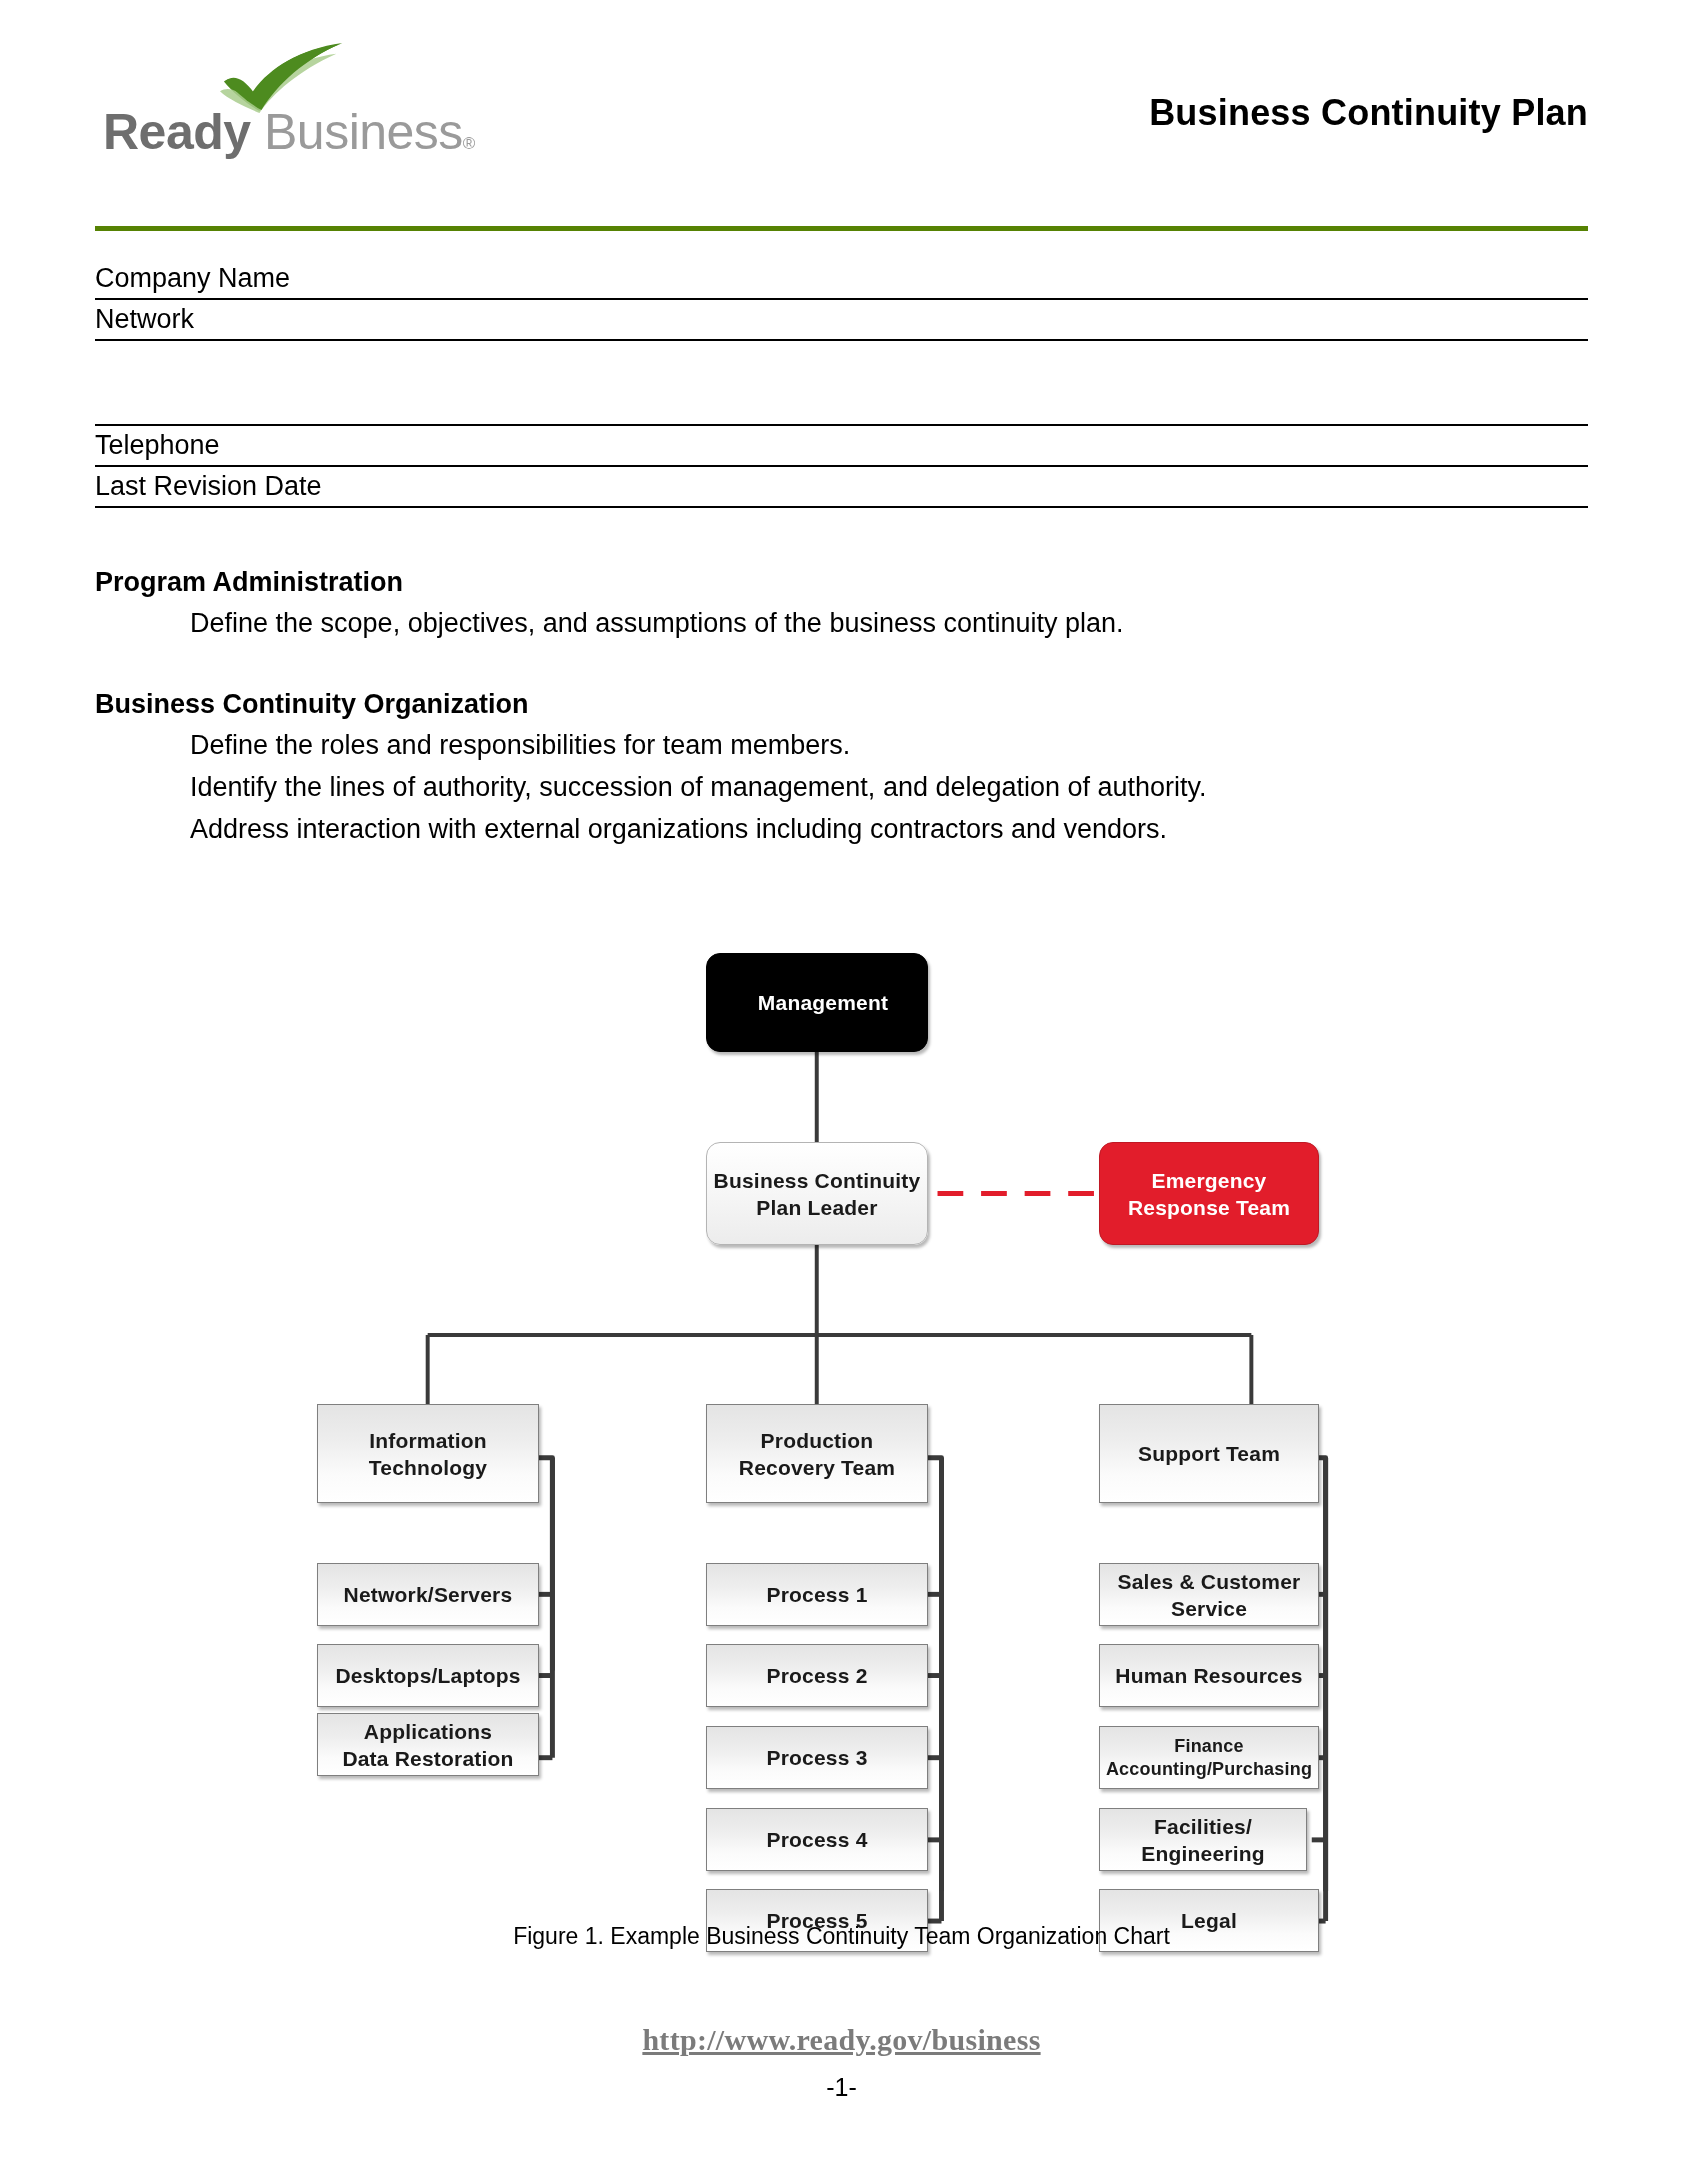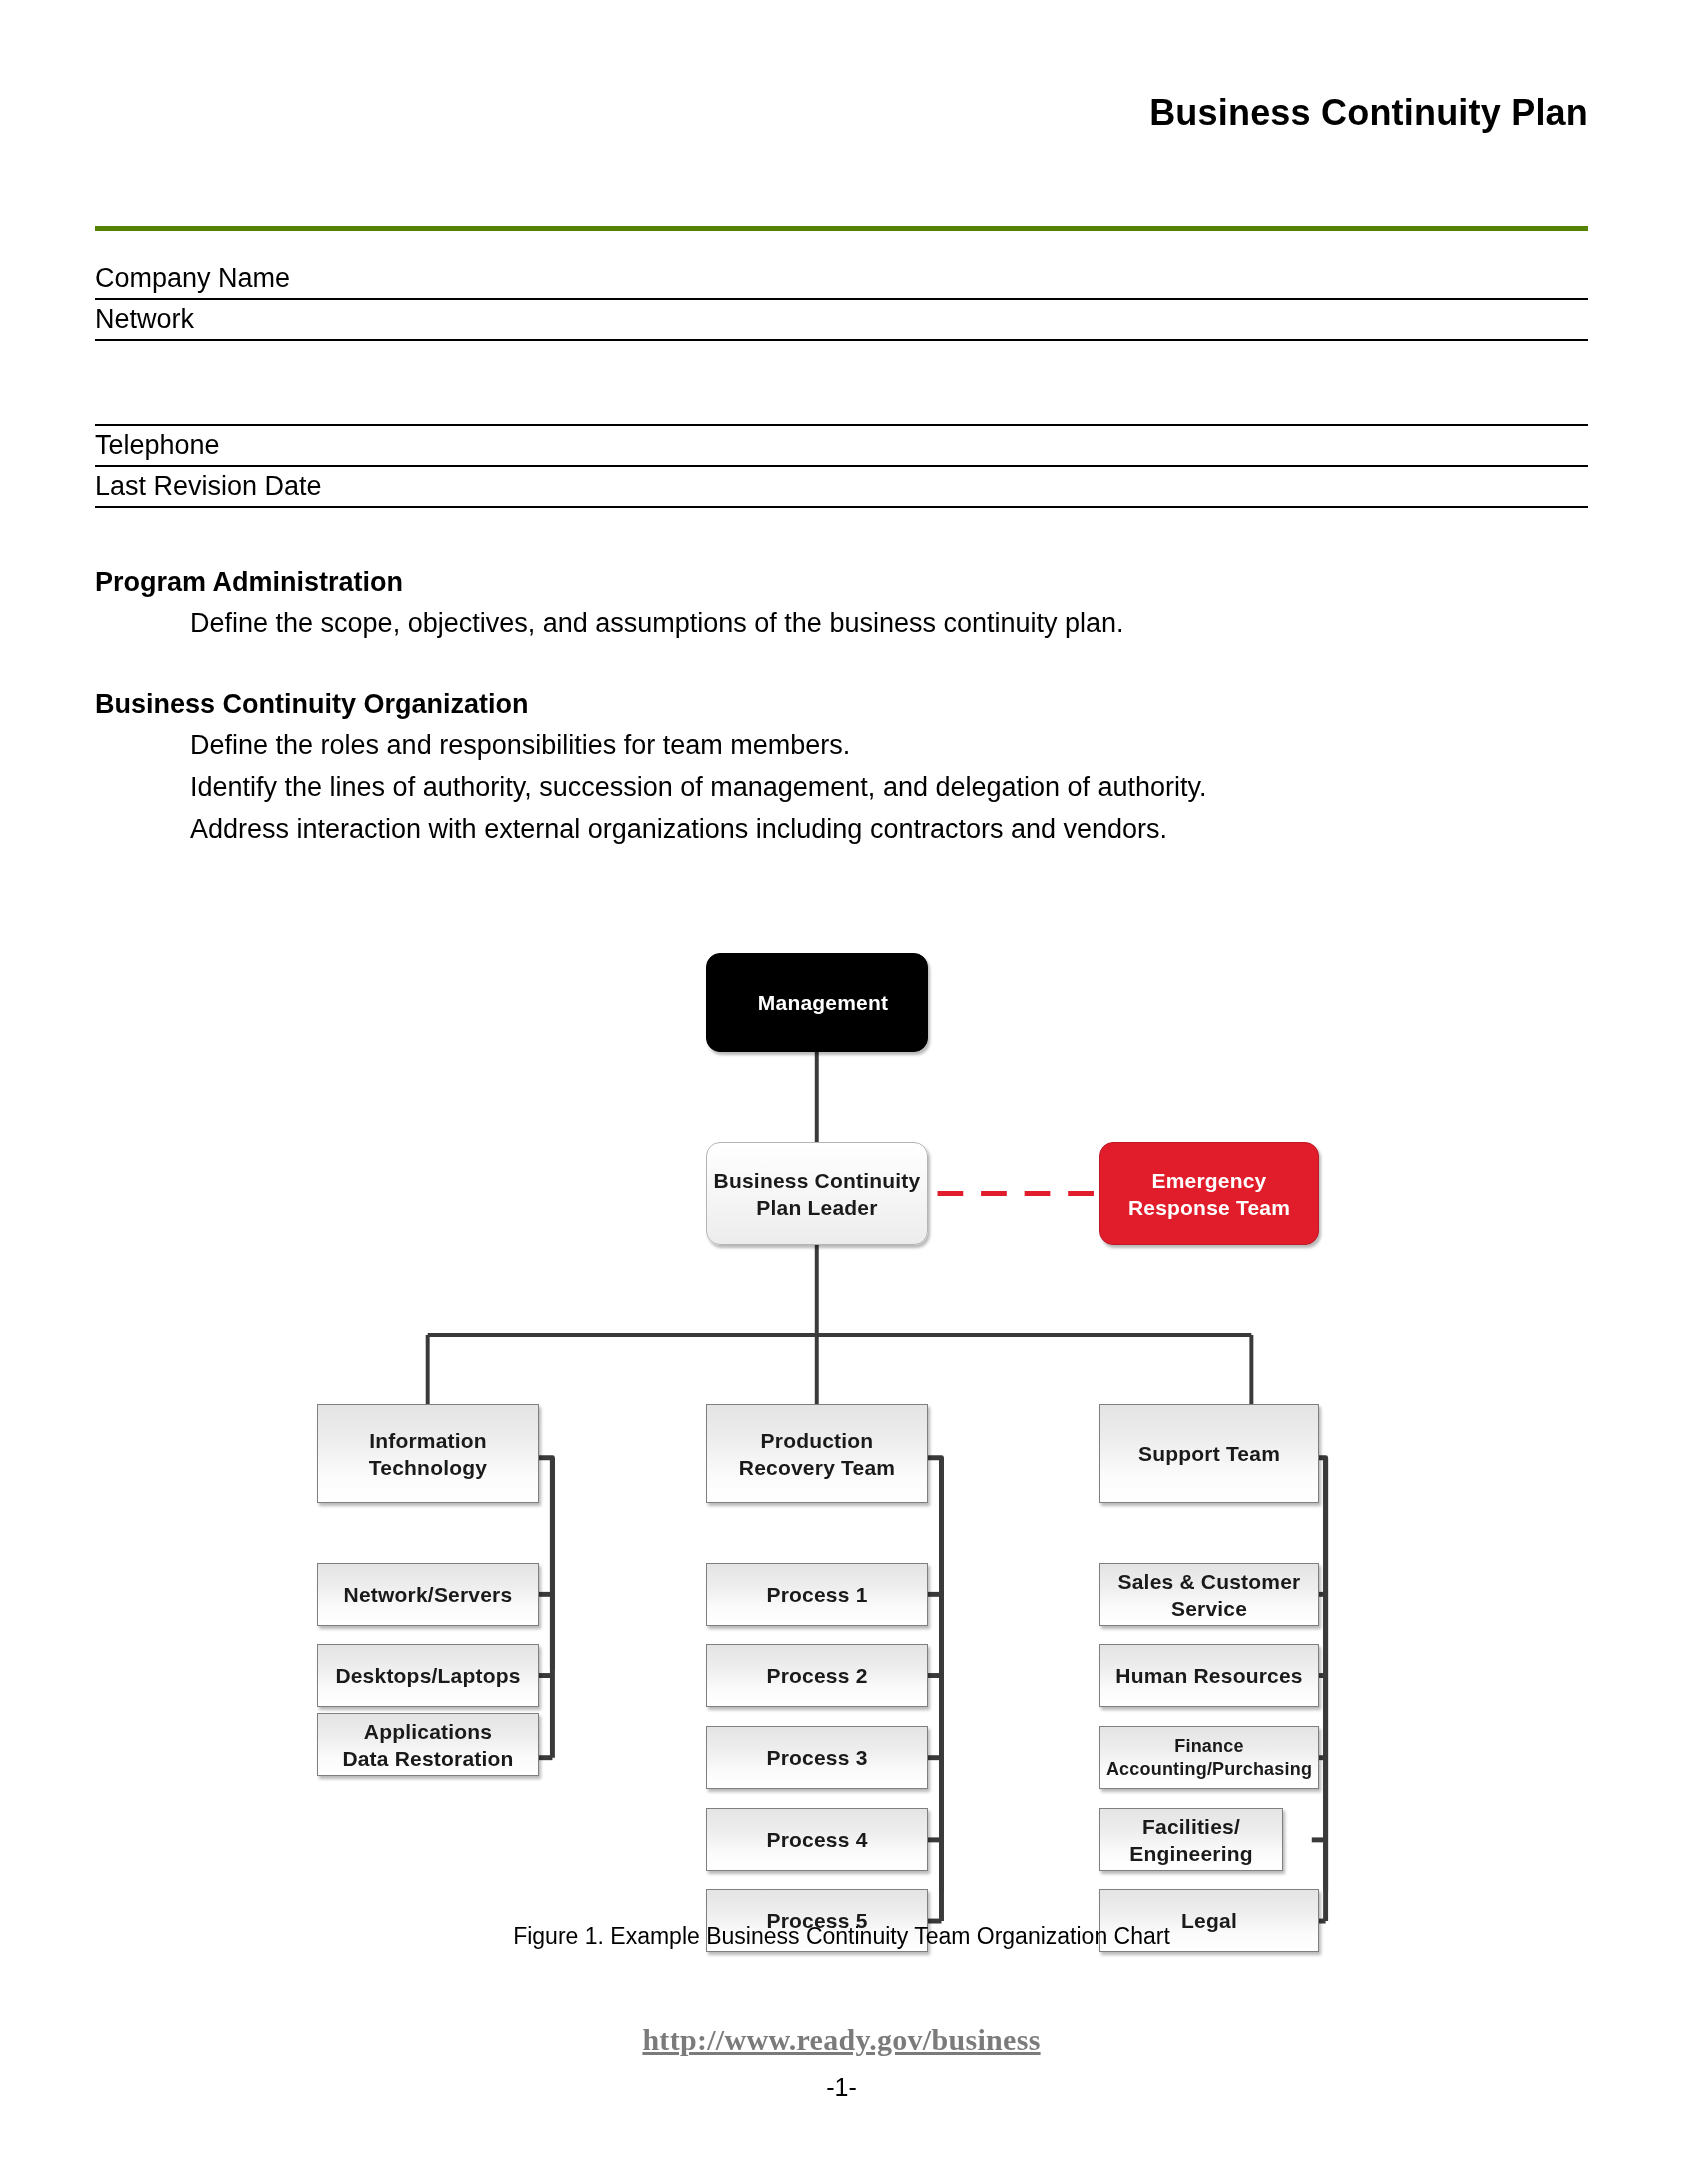--- a/index.html
+++ b/index.html
@@ -210,20 +210,28 @@
     color: #000;
   }
 </style>
 </head>
 <body>
 
 <div class="page">
 
   <div class="header">
 
+    <div class="logo">
+      <svg class="logo-check" viewBox="0 0 180 72">
+        <path d="M22 40 C30 34, 40 38, 50 52 C66 28, 96 8, 140 2 C102 18, 74 44, 58 70 C44 62, 30 50, 22 40 Z" fill="#4d8b1f"></path>
+        <path d="M18 50 C26 45, 36 48, 46 60 C62 38, 92 18, 136 12 C98 29, 72 52, 58 72 C44 66, 26 58, 18 50 Z" fill="#a9cd8d" opacity="0.85"></path>
+        <path d="M24 39 C32 33, 42 37, 52 51 C68 27, 98 7, 142 1 C104 17, 76 43, 60 69 C46 61, 32 49, 24 39 Z" fill="#4d8b1f"></path>
+      </svg>
+      <div class="logo-wordmark"><span class="logo-ready">Ready</span><span class="logo-business"> Business</span><span class="logo-reg">®</span></div>
+    </div>
 
     <div class="doc-title">Business Continuity Plan</div>
   </div>
 
   <div class="green-rule"></div>
 
   <div class="fields">
     <div class="field">
       <div class="field-label">Company Name</div>
     </div>
@@ -370,21 +378,21 @@
     </div>
     <div class="node" style="left:1099px; top:713px; width:220px; height:63px;">
       <span class="txt">Human Resources</span>
     </div>
     <div class="node small" style="left:1099px; top:795px; width:220px; height:63px;">
       <span>
         <span class="txt">Finance</span>
         <span class="txt">Accounting/Purchasing</span>
       </span>
     </div>
-    <div class="node" style="left:1099px; top:877px; width:184px; height:63px;">
+    <div class="node" style="left:1099px; top:877px; width:208px; height:63px;">
       <span>
         <span class="txt">Facilities/</span>
         <span class="txt">Engineering</span>
       </span>
     </div>
     <div class="node" style="left:1099px; top:958px; width:220px; height:63px;">
       <span class="txt">Legal</span>
     </div>
   </div>
 

